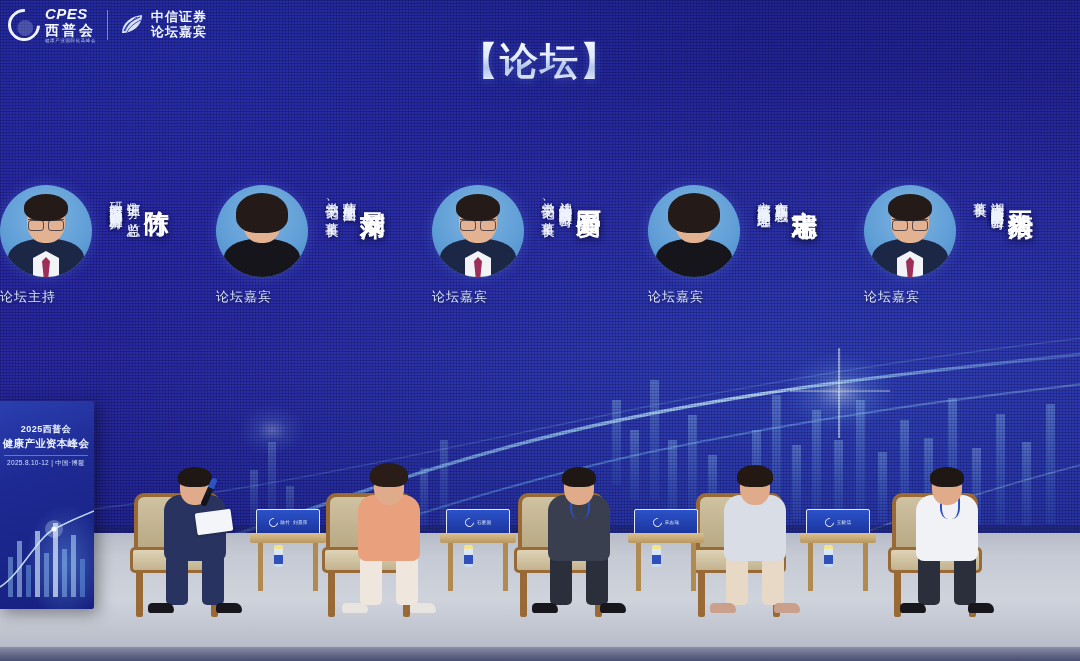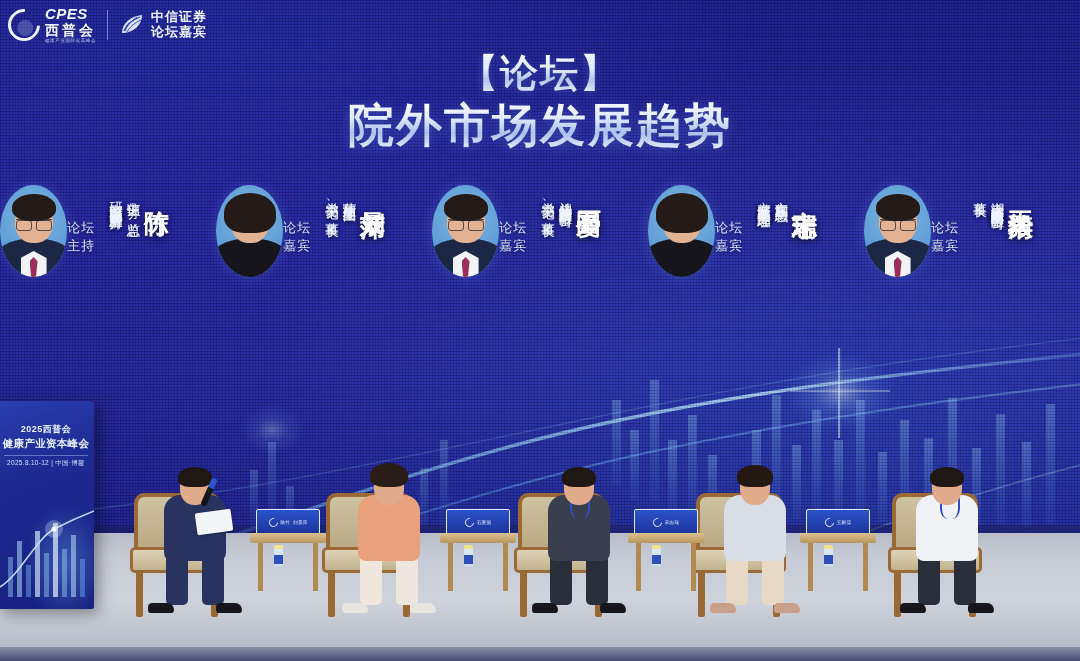--- a/index.html
+++ b/index.html
@@ -71,21 +71,21 @@
   }
   .logo-hc { display: flex; align-items: center; gap: 6px; }
   .leaf-icon { width: 26px; height: 26px; }
   .logo-hc-txt { display: flex; flex-direction: column; line-height: 1.12; }
   .logo-hc-l1, .logo-hc-l2 {
     font-size: 13px; font-weight: bold; color: #f0f5ff; letter-spacing: 1px;
   }
 
   
   .title-wrap {
-    position: absolute; top: 52px; left: 0; width: 1080px;
+    position: absolute; top: 40px; left: 0; width: 1080px;
     text-align: center; z-index: 6;
   }
   .title-line1 {
     font-size: 38px; font-weight: bold; letter-spacing: 2px;
     background: linear-gradient(180deg,#ffffff 0%, #f3f7ff 38%, #bcc9e6 62%, #ffffff 100%);
     -webkit-background-clip: text; background-clip: text; color: transparent;
     text-shadow: 0 2px 10px rgba(120,170,255,0.28);
     line-height: 1.15;
   }
   .title-line2 {
@@ -98,21 +98,21 @@
 
   
   .panelists {
     position: absolute; top: 185px; left: 0; width: 1080px;
     display: flex; z-index: 6;
   }
   .panelist {
     position: relative; width: 216px; height: 240px;
     display: flex; align-items: flex-start;
   }
-  .p-left { width: 108px; display: flex; flex-direction: row; align-items: center; }
+  .p-left { width: 108px; display: flex; flex-direction: column; align-items: flex-start; }
   .avatar {
     width: 92px; height: 92px; border-radius: 50%;
     background: radial-gradient(circle at 50% 34%, #7fb4e2 0%, #5f9ed6 58%, #4d86c4 100%);
     overflow: hidden; position: relative;
     box-shadow: 0 0 14px rgba(120,180,255,0.20);
   }
   .avatar .head {
     position: absolute; left: 50%; top: 14px; transform: translateX(-50%);
     width: 38px; height: 44px; border-radius: 48% 48% 44% 44%;
     background: #e3b293;
@@ -418,21 +418,20 @@
       </span>
       <span class="logo-hc-txt">
         <span class="logo-hc-l1">中信证券</span>
         <span class="logo-hc-l2">论坛嘉宾</span>
       </span>
     </div>
   </div>
 
   <div class="title-wrap">
     <div class="title-line1">【论坛】</div>
-    <div class="title-line2">院外市场发展趋势</div>
   </div>
 
   <div class="panelists">
 
     <div class="panelist">
       <div class="p-left">
         <div class="avatar">
           <div class="body"></div>
             <div class="shirt"></div>
             <div class="tie"></div>

